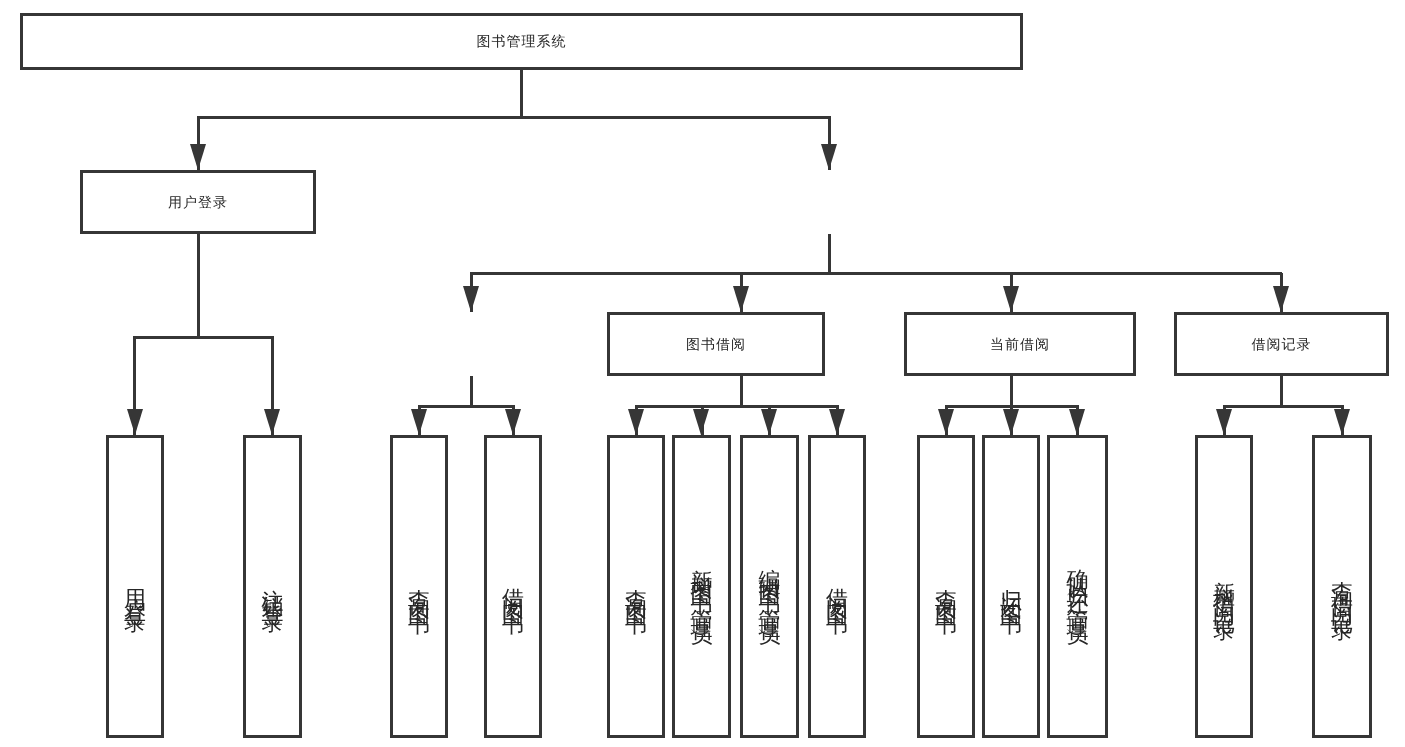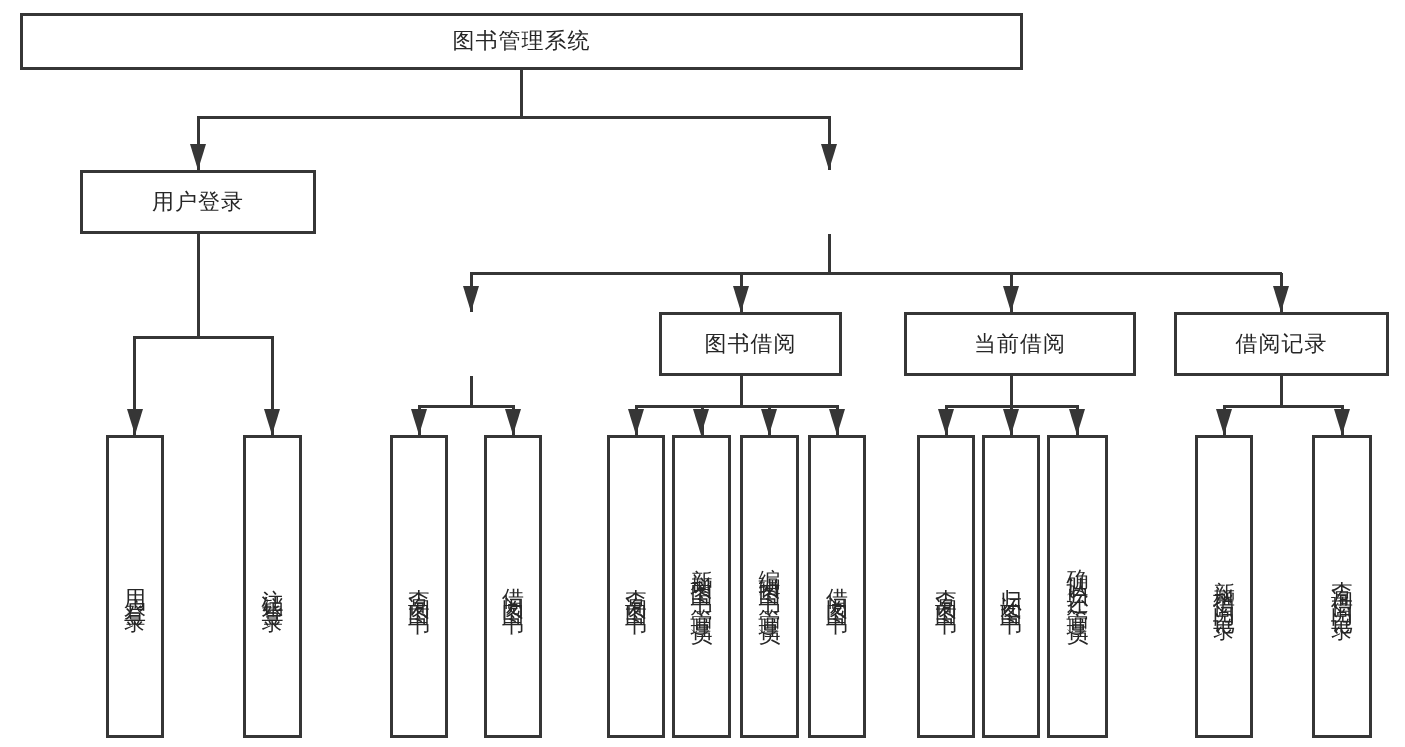--- a/index.html
+++ b/index.html
@@ -11,21 +11,21 @@
   }
   #canvas { position:relative; width:1405px; height:747px; background:#ffffff; }
 
   .box {
     position:absolute; box-sizing:border-box;
     border:3px solid #363636; background:#ffffff;
     display:flex; align-items:center; justify-content:center;
     z-index:2;
   }
   .box .lbl {
-    font-size:22px; color:#262626; letter-spacing:1px;
+    font-size:14px; color:#262626; letter-spacing:1px;
     white-space:nowrap; line-height:1.2;
   }
   .box.v .lbl {
     writing-mode:vertical-rl; text-orientation:mixed;
     font-size:22px; letter-spacing:8px; line-height:1;
     white-space:normal;
   }
 
   .line { position:absolute; background:#363636; z-index:1; }
   .vline { width:3px; }
@@ -110,21 +110,21 @@
   <div class="arrow" style="left:1334px;top:409px"></div>
 
   <div class="box" style="left:20px;top:13px;width:1003px;height:57px">
     <span class="lbl">图书管理系统</span>
   </div>
 
   <div class="box" style="left:80px;top:170px;width:236px;height:64px">
     <span class="lbl">用户登录</span>
   </div>
 
-  <div class="box" style="left:659px;top:312px;width:183px;height:64px">
+  <div class="box" style="left:607px;top:312px;width:218px;height:64px">
     <span class="lbl">图书借阅</span>
   </div>
   <div class="box" style="left:904px;top:312px;width:232px;height:64px">
     <span class="lbl">当前借阅</span>
   </div>
   <div class="box" style="left:1174px;top:312px;width:215px;height:64px">
     <span class="lbl">借阅记录</span>
   </div>
 
   <div class="box v" style="left:106px;top:435px;width:58px;height:303px">

